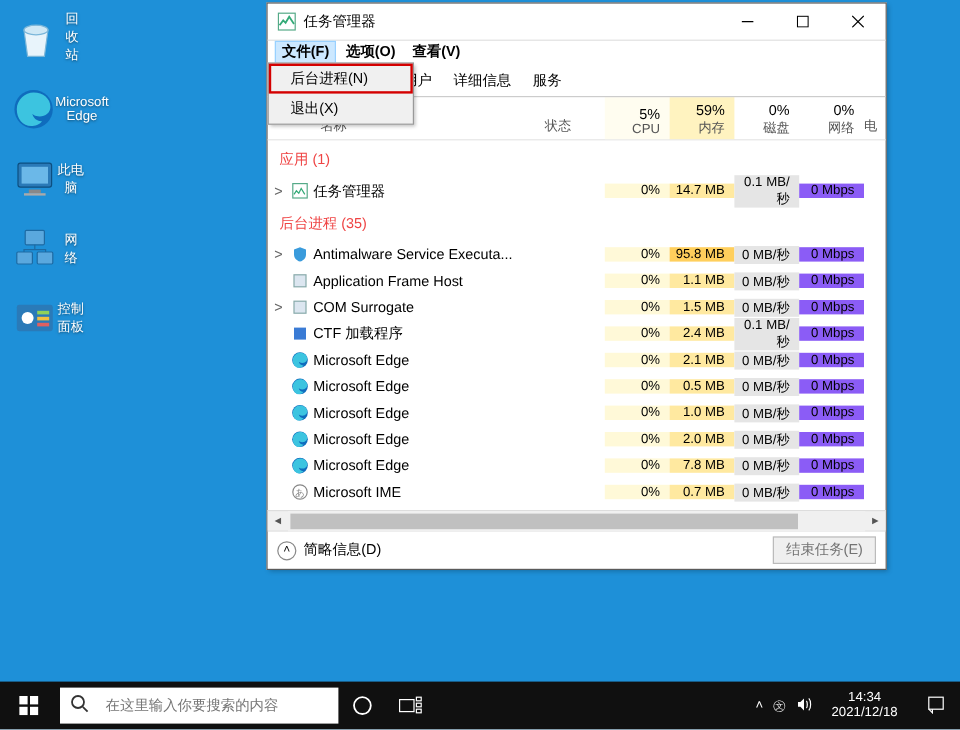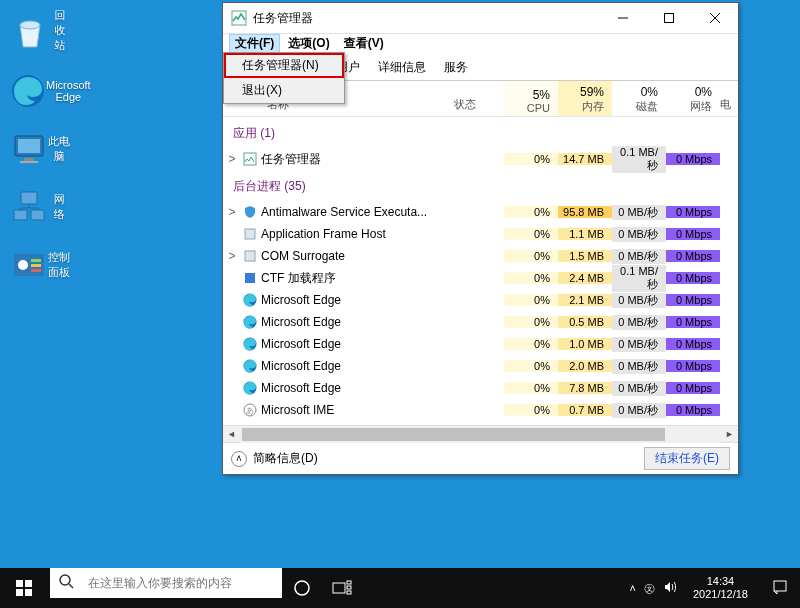--- a/index.html
+++ b/index.html
@@ -2,21 +2,21 @@
 <html><head>
 <meta charset="utf-8">
 <style>
 * { margin:0; padding:0; box-sizing:border-box; font-family:"Microsoft YaHei","Segoe UI",sans-serif; }
 html,body { width:800px; height:608px; overflow:hidden; }
 .desktop { width:800px; height:608px; background:#1e90d8; position:relative; }
 .icon-grid { position:absolute; left:10px; top:8px; display:flex; flex-direction:column; gap:18px; }
 .di { width:60px; display:flex; flex-direction:row; align-items:center; color:#fff; font-size:11px; text-align:center; cursor:pointer; text-shadow:0 1px 2px rgba(0,0,0,.5); }
 .di .ic { width:40px; height:40px; display:flex; align-items:center; justify-content:center; }
 
-.taskbar { position:absolute; left:0; right:0; bottom:0; height:40px; background:#101010; display:flex; color:#fff; }
+.taskbar { position:absolute; left:0; right:0; bottom:0; height:40px; background:#101010; display:flex; align-items:center; color:#fff; }
 .start { width:48px; height:40px; display:flex; align-items:center; justify-content:center; cursor:pointer; }
 .search { height:30px; margin-left:2px; width:232px; background:#fff; display:flex; align-items:center; }
 .search input { border:0; outline:0; flex:1; font-size:12px; padding:0 6px; color:#555; background:transparent; }
 .tb-btn { width:40px; height:40px; display:flex; align-items:center; justify-content:center; cursor:pointer; }
 .tb-gap { flex:1; }
 .tray { display:flex; align-items:center; gap:8px; padding-right:4px; font-size:11px; }
 .clock { text-align:center; line-height:1.15; padding:0 8px;}
 
 .win { position:absolute; left:222px; top:2px; width:517px; height:473px; background:#fff; border:1px solid #5a5a5a; box-shadow:2px 2px 4px rgba(0,0,0,.25); display:flex; flex-direction:column; }
 .titlebar { height:30px; display:flex; align-items:center; padding-left:8px; }
@@ -38,41 +38,41 @@
 .tab.spacer { width:58px; padding:0; cursor:default; }
 
 .tbl-head { display:flex; border-bottom:1px solid #e5e5e5; font-size:11px; color:#555; height:36px; }
 .col-name { flex:1; display:flex; align-items:flex-end; padding:0 8px 4px;margin-left:36px; }
 .col-status { width:50px; display:flex; align-items:flex-end; padding-bottom:4px; }
 .col { width:54px; text-align:right; padding:2px 8px; display:flex; flex-direction:column; justify-content:flex-end; }
 .col .pct { font-size:12px; color:#000;}
 .col.h-cpu { background:#fffdf0; }
 .col.h-mem { background:#fff3c0; }
 .body { flex:1; overflow:hidden; font-size:12px; }
-.grp { color:#701a75; padding:8px 10px 6px; font-size:12px; }
+.grp { color:#ef4444; padding:8px 10px 6px; font-size:12px; }
 .row { display:flex; align-items:center; height:22px; }
 .row .exp { width:18px; text-align:center; color:#666; cursor:pointer; }
 .row .ricon { width:18px; height:16px; display:flex; align-items:center; justify-content:center; }
 .row .rname { flex:1; padding-left:2px; white-space:nowrap; overflow:hidden; text-overflow:ellipsis; }
 .row .cell { width:54px; text-align:right; padding-right:8px; font-size:11px; }
 .row .c-cpu { background:#fff9d8; }
 .row .c-mem { background:#ffe9a0; }
 .row .c-mem.hot { background:#ffcf5c; }
 .row .c-disk { background:#e5e5e5; }
 .row .c-net { background:#8b5cf6; }
 
 .hscroll { height:17px; background:#f0f0f0; border-top:1px solid #ddd; display:flex; align-items:center; }
 .hs-btn { width:17px; height:17px; display:flex; align-items:center; justify-content:center; color:#555; font-size:9px; cursor:pointer; }
 .hs-track { flex:1; height:17px; background:#f0f0f0; position:relative; }
 .hs-thumb { position:absolute; left:2px; top:2px; height:13px; width:88%; background:#c0c0c0; }
 
 .footer { height:32px; border-top:1px solid #ddd; display:flex; align-items:center; padding:0 8px; font-size:12px;}
 .footer .chev { width:16px; height:16px; border:1px solid #888; border-radius:8px; display:flex; align-items:center; justify-content:center; margin-right:6px; cursor:pointer; font-size:10px;}
 .footer .flex { flex:1; }
-.footer button { font-size:12px; padding:2px 10px; border:1px solid #bbb; background:#efefef; color:#1d4ed8; }
+.footer button { font-size:12px; padding:2px 10px; border:1px solid #bbb; background:#efefef; color:#737373; }
 </style>
 </head>
 <body>
 
 <div class="desktop">
   <div class="icon-grid">
     <div class="di">
       <span class="ic">
           <svg width="40" height="40" viewBox="0 0 40 40">
             <path d="M10 14h20l-3 22H13z" fill="#e8f4fb" stroke="#7ab6d9"></path>
@@ -151,21 +151,21 @@
             </svg>
           </div>
       </div>
     </div>
     <div class="menubar">
       <span class="open">文件(F)</span>
       <span>选项(O)</span>
       <span>查看(V)</span>
     </div>
     <div class="dropdown">
-      <div class="dd-item hl">任务管理器(N)</div>
+      <div class="dd-item hl">后台进程(N)</div>
       <div class="dd-item">退出(X)</div>
     </div>
     <div class="tabs">
       <div class="tab spacer"></div>
       <div class="tab">启动</div>
       <div class="tab">用户</div>
       <div class="tab">详细信息</div>
       <div class="tab">服务</div>
     </div>
     <div class="tbl-head">

